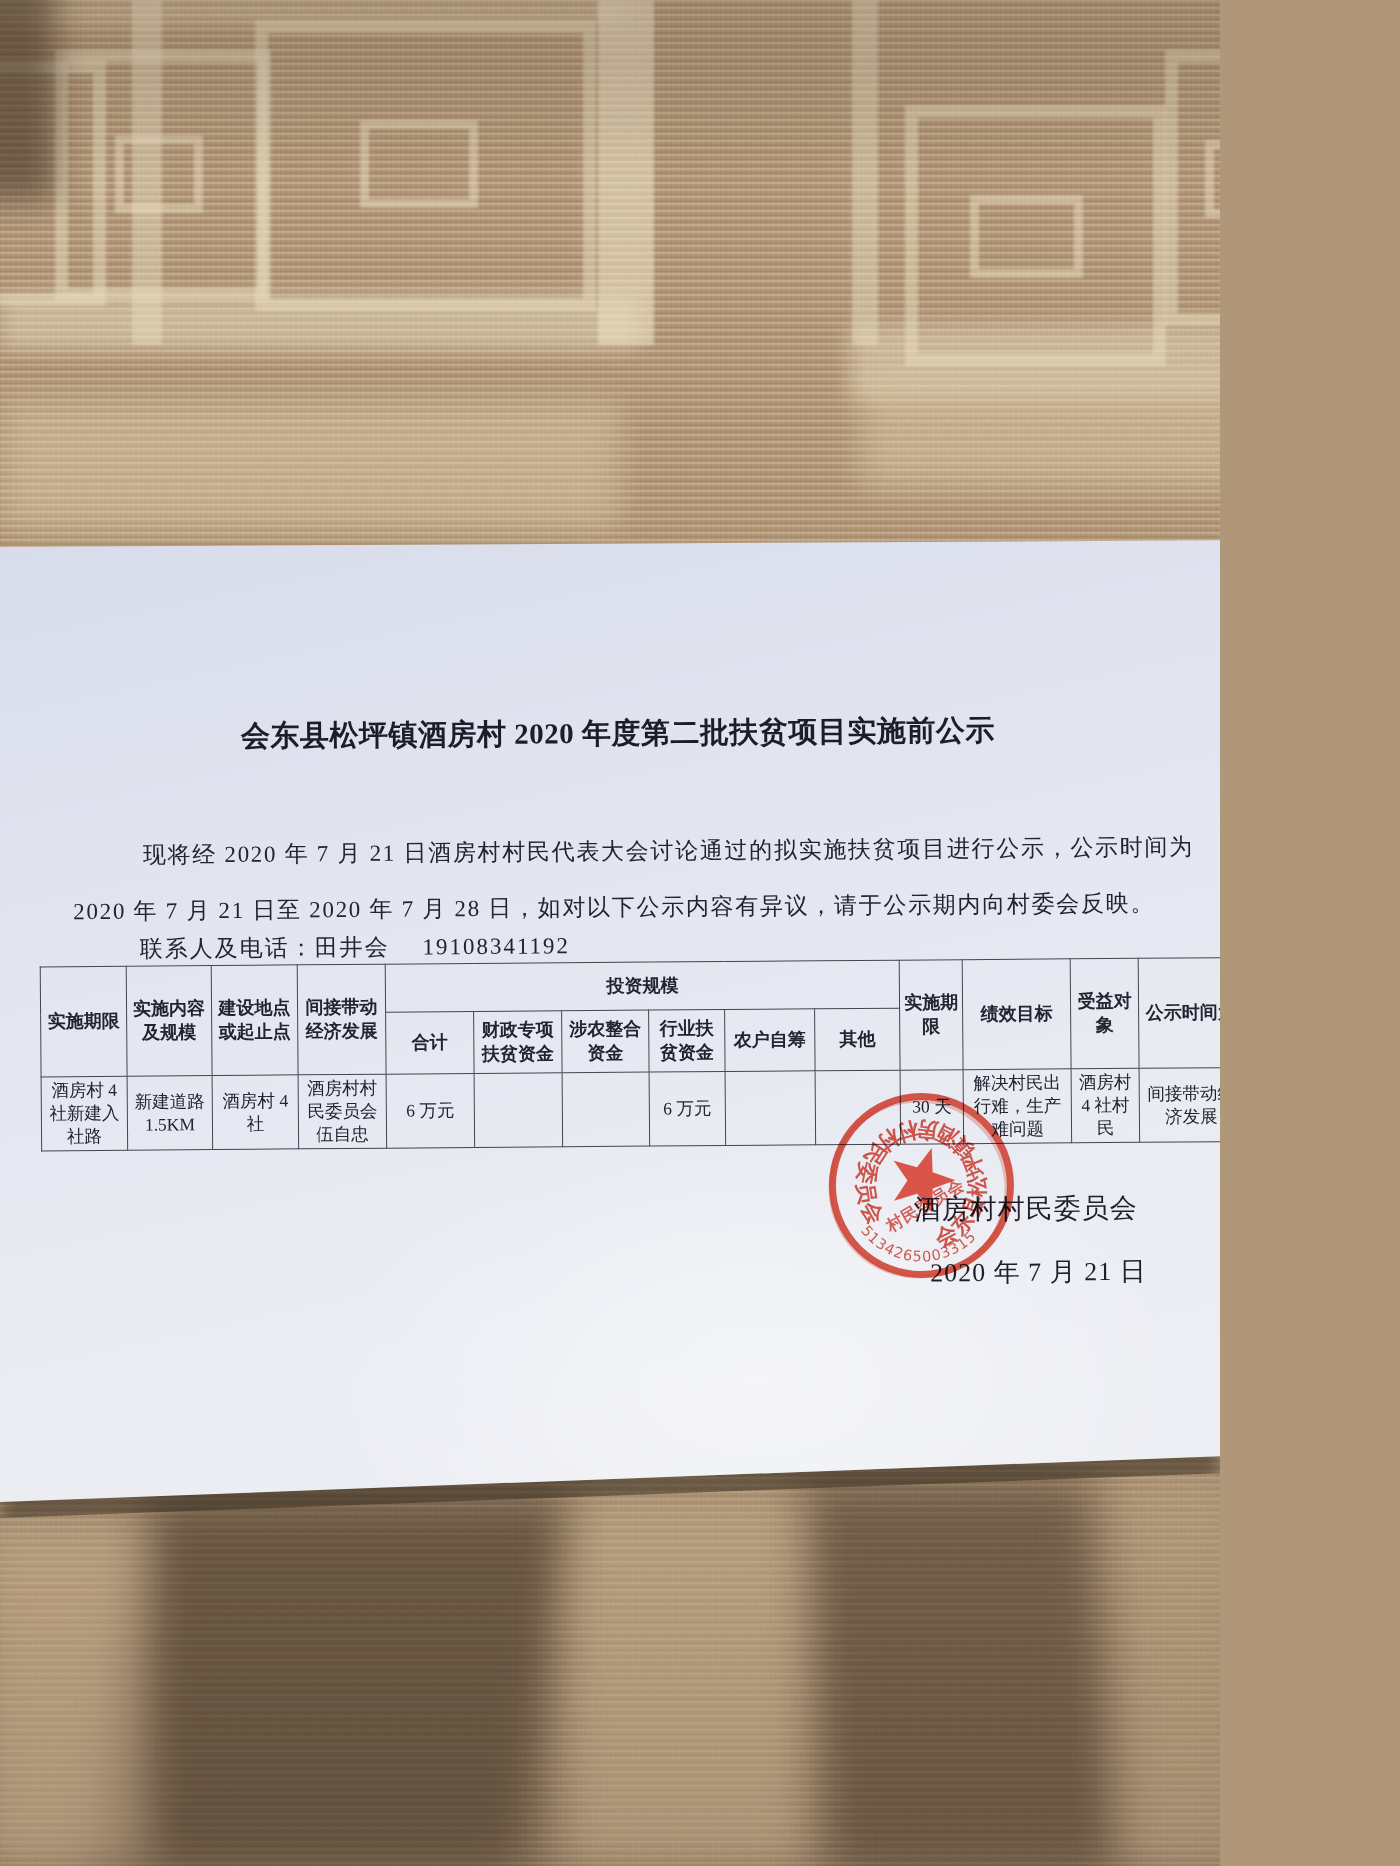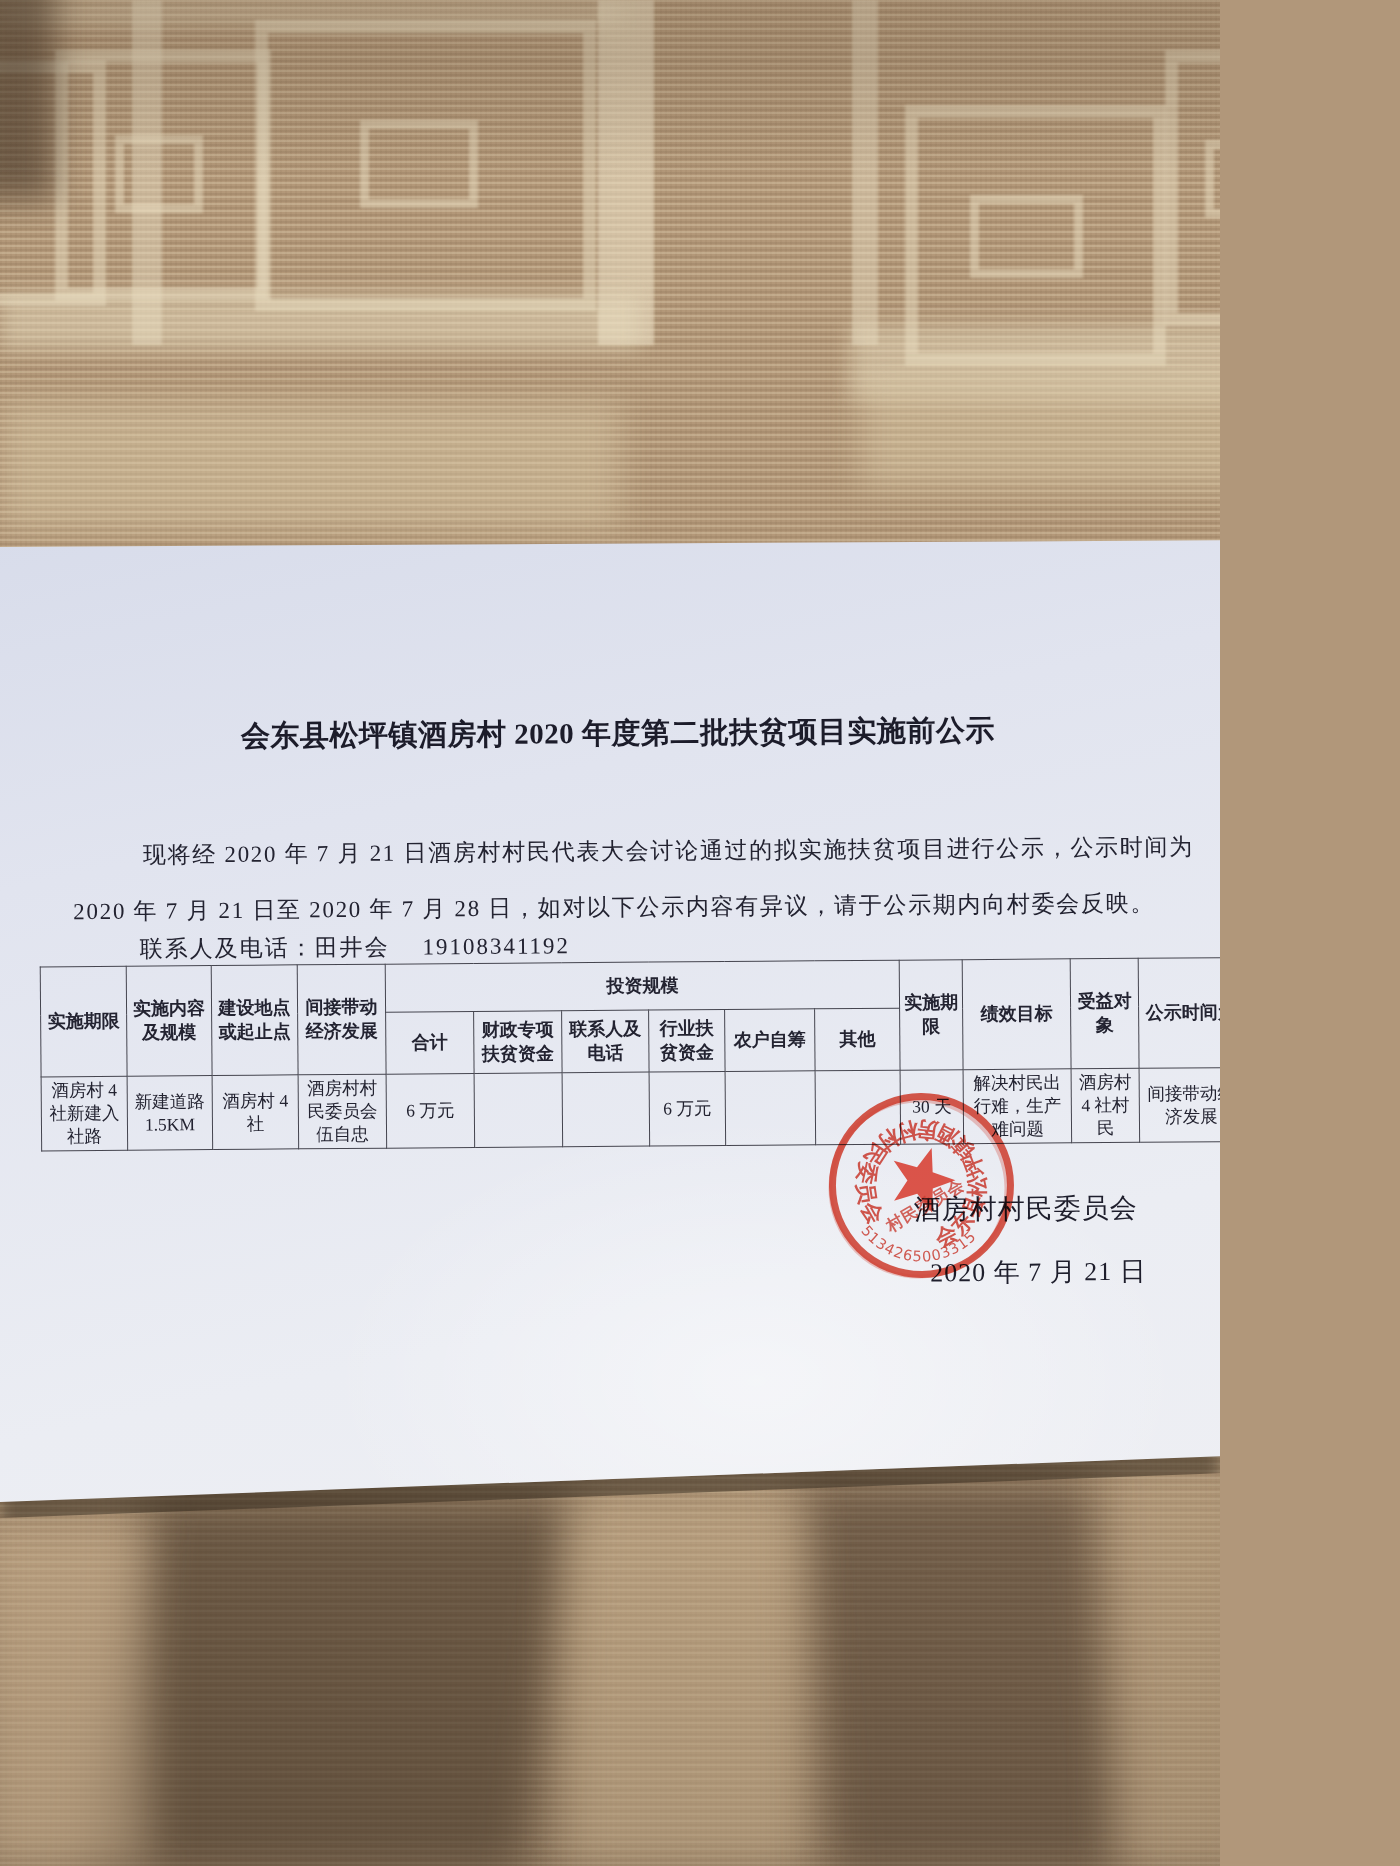--- a/index.html
+++ b/index.html
@@ -136,21 +136,21 @@
           <th rowspan="2">间接带动经济发展</th>
           <th colspan="6">投资规模</th>
           <th rowspan="2">实施期限</th>
           <th rowspan="2">绩效目标</th>
           <th rowspan="2">受益对象</th>
           <th rowspan="2">公示时间为</th>
         </tr>
         <tr class="h2">
           <th>合计</th>
           <th>财政专项扶贫资金</th>
-          <th>联系人及电话</th>
+          <th>涉农整合资金</th>
           <th>行业扶贫资金</th>
           <th>农户自筹</th>
           <th>其他</th>
         </tr>
         <tr class="dr">
           <td>酒房村 4 社新建入社路</td>
           <td>新建道路 1.5KM</td>
           <td>酒房村 4 社</td>
           <td>酒房村村民委员会 伍自忠</td>
           <td>6 万元</td>

